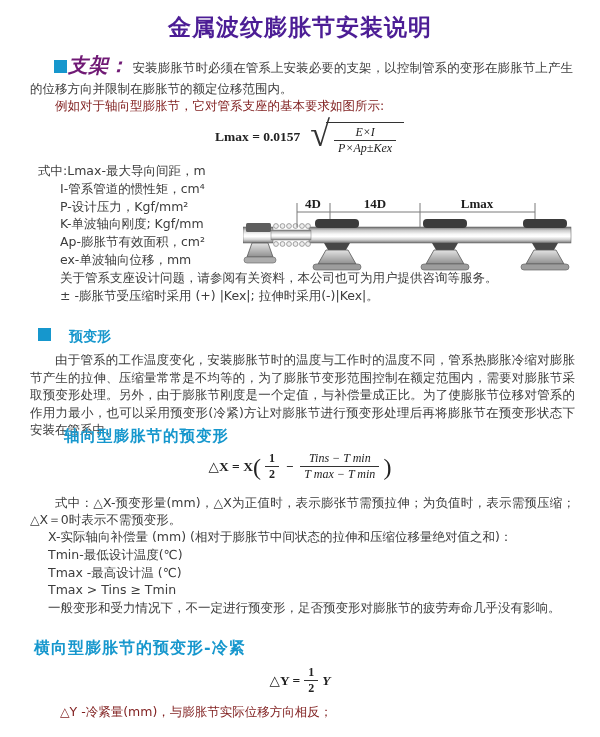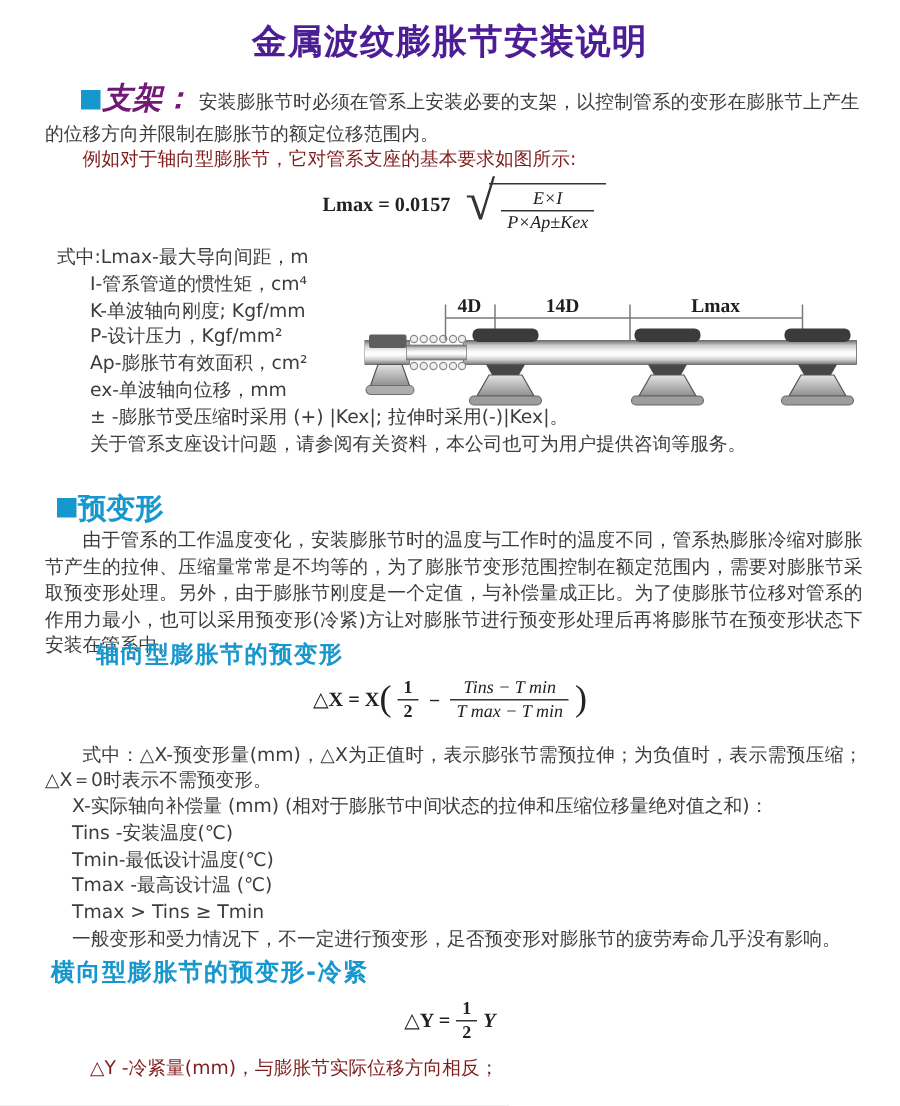--- a/index.html
+++ b/index.html
@@ -26,21 +26,21 @@
   .frac .fnum{display:block;padding:0 4px 1px 4px;line-height:13px;}
   .frac .fden{display:block;border-top:1px solid #333;padding:1px 4px 0 4px;line-height:13px;}
   .frac.upright{font-style:normal;font-weight:bold;}
   .sqrt{display:inline-flex;align-items:flex-start;vertical-align:middle;margin-left:6px;}
   .sqrt-sign{font-size:36px;line-height:32px;font-weight:400;margin-right:-4px;color:#333;}
   .sqrt-box{border-top:1.5px solid #333;padding:3px 8px 0 8px;margin-top:4px;}
   .bigparen{font-size:24px;font-weight:400;vertical-align:middle;line-height:24px;color:#222;}
   .f-op{vertical-align:middle;font-size:13px;padding:0 3px;}
   
   .h-block{color:#1697cd;font-weight:bold;}
-  .h1b{font-size:19px;}
+  .h1b{font-size:14px;margin-left:17px;}
   .h2b{font-size:15.5px;letter-spacing:1px;}
   
   .var-list{font-size:12.5px;line-height:17.8px;color:#3c3c3c;}
   .var-list .vind{padding-left:22px;}
   .tight-list{font-size:12.5px;line-height:17.8px;color:#3c3c3c;}
 </style>
 </head>
 <body>
 
 <div class="page">
@@ -62,26 +62,26 @@
           <span class="fnum">E×I</span>
           <span class="fden">P×Ap±Kex</span>
         </span>
       </span>
     </span>
   </div>
 
   <div class="abs var-list" style="top:162px;left:38px;width:560px;">
     <div>式中:Lmax-最大导向间距，m</div>
     <div class="vind">I-管系管道的惯性矩，cm⁴</div>
+    <div class="vind">P-设计压力，Kgf/mm²</div>
     <div class="vind">K-单波轴向刚度; Kgf/mm</div>
-    <div class="vind">P-设计压力，Kgf/mm²</div>
     <div class="vind">Ap-膨胀节有效面积，cm²</div>
     <div class="vind">ex-单波轴向位移，mm</div>
+    <div class="vind">关于管系支座设计问题，请参阅有关资料，本公司也可为用户提供咨询等服务。</div>
     <div class="vind">± -膨胀节受压缩时采用 (+) |Kex|; 拉伸时采用(-)|Kex|。</div>
-    <div class="vind">关于管系支座设计问题，请参阅有关资料，本公司也可为用户提供咨询等服务。</div>
   </div>
 
   <svg class="abs" style="top:193px;left:243px;" width="335" height="100" viewBox="0 0 335 100">
     <defs>
       <linearGradient id="pipeGrad" x1="0" y1="0" x2="0" y2="1">
         <stop offset="0" stop-color="#6e6e6e"></stop>
         <stop offset="0.2" stop-color="#c9c9c9"></stop>
         <stop offset="0.45" stop-color="#f8f8f8"></stop>
         <stop offset="0.6" stop-color="#ffffff"></stop>
         <stop offset="0.8" stop-color="#cfcfcf"></stop>
@@ -171,21 +171,20 @@
       <span class="fnum">Tins − T min</span>
       <span class="fden">T max − T min</span>
     </span>
     <span class="bigparen">)</span>
   </div>
 
   <div class="abs sec-para indent2" style="top:494px;left:30px;width:545px;line-height:17px;">式中：△X-预变形量(mm)，△X为正值时，表示膨张节需预拉伸；为负值时，表示需预压缩；△X＝0时表示不需预变形。</div>
 
   <div class="abs tight-list" style="top:528px;left:48px;width:520px;">
     <div>X-实际轴向补偿量 (mm) (相对于膨胀节中间状态的拉伸和压缩位移量绝对值之和)：</div>
-    <div>Tins -安装温度(℃)</div>
     <div>Tmin-最低设计温度(℃)</div>
     <div>Tmax -最高设计温 (℃)</div>
     <div>Tmax &gt; Tins ≥ Tmin</div>
     <div>一般变形和受力情况下，不一定进行预变形，足否预变形对膨胀节的疲劳寿命几乎没有影响。</div>
   </div>
 
   <div class="abs h-block h2b" style="top:638px;left:34px;font-size:16px;">横向型膨胀节的预变形-冷紧</div>
 
   <div class="abs formula" style="top:666px;left:0;width:600px;text-align:center;">
     <span class="f-lhs" style="vertical-align:middle;">△Y =</span>

